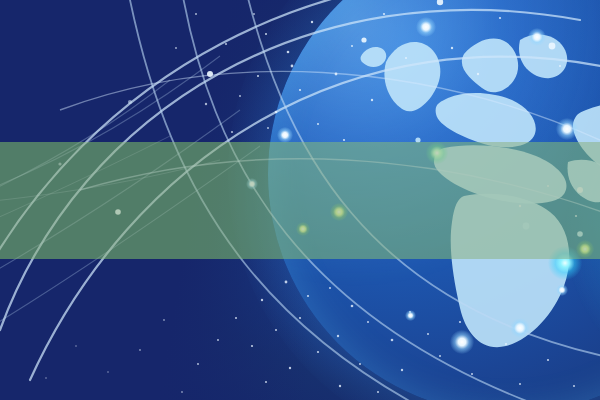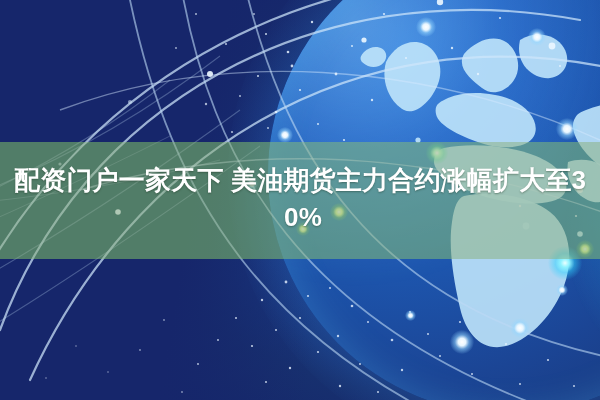--- a/index.html
+++ b/index.html
@@ -319,18 +319,14 @@
               background:radial-gradient(circle,#f2ffe9 0%,#cdf2a0 24%,rgba(150,220,110,.32) 46%,rgba(130,200,90,0) 74%);"></div>
   <div class="node" style="left:450px;top:330px;width:24px;height:24px;"></div>
   <div class="node" style="left:510px;top:318px;width:20px;height:20px;"></div>
   <div class="node" style="left:556px;top:284px;width:12px;height:12px;"></div>
   <div class="node" style="left:405px;top:310px;width:11px;height:11px;"></div>
   <div class="node" style="left:246px;top:178px;width:12px;height:12px;"></div>
 
   <div class="band"></div>
   <div class="band-tint"></div>
 
-  <div class="headline">
-    <span class="l1">配资门户一家天下 美油期货主力合约涨幅扩大至3</span>
-    <span class="l2">0%</span>
-  </div>
 
 </div>
 
 </body></html>

